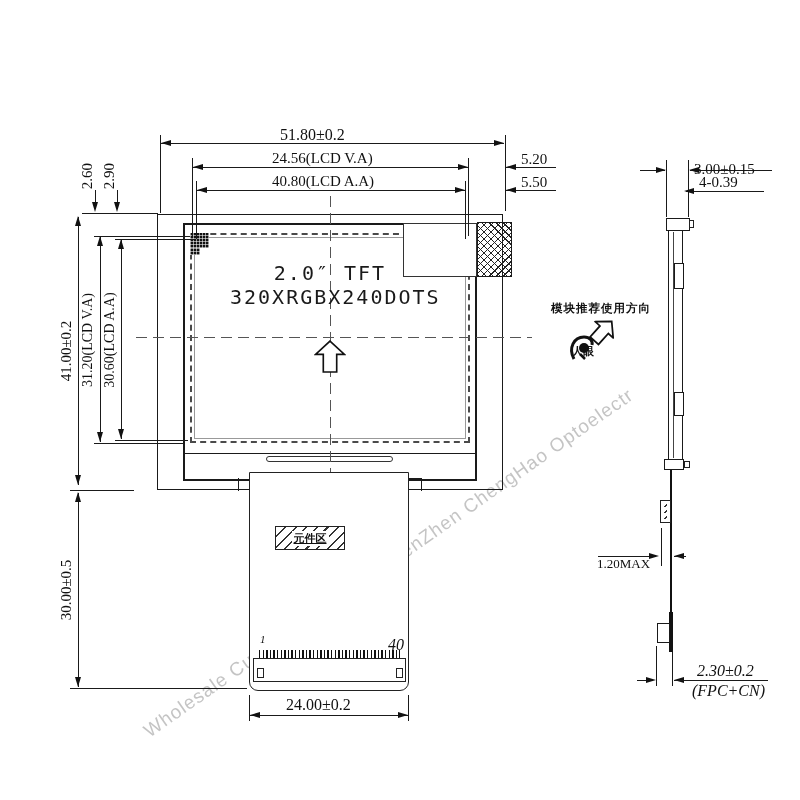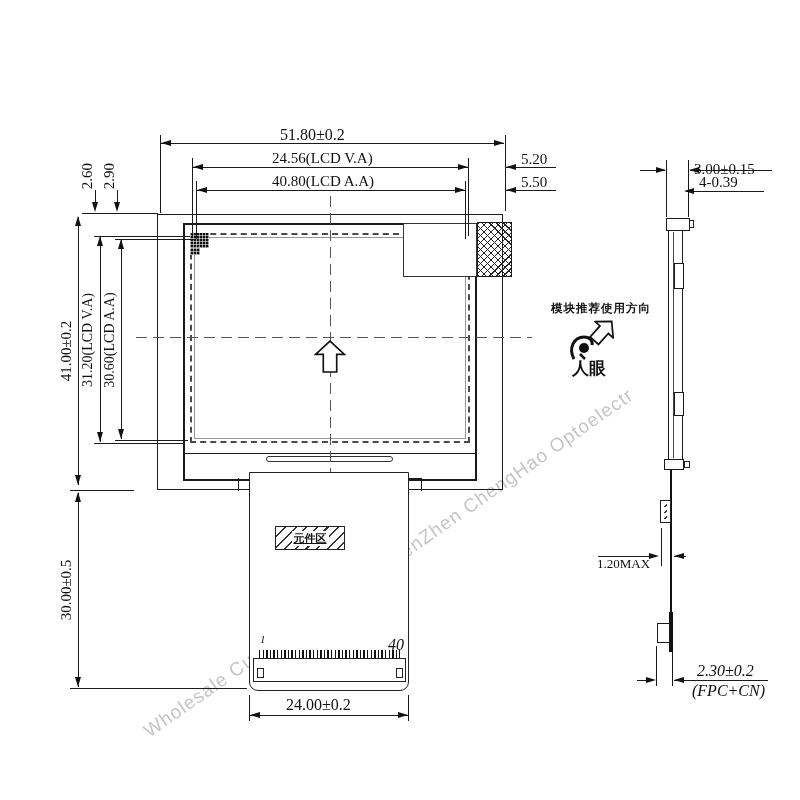--- a/index.html
+++ b/index.html
@@ -62,20 +62,22 @@
 
   <div class="abs icmark" style="left:190px;top:233px;width:19px;height:15px;"></div>
   <div class="abs icmark" style="left:190px;top:248px;width:10px;height:7px;"></div>
 
   <div class="abs whitefill" style="left:403px;top:223px;width:74px;height:54px;border:1px solid #333;box-sizing:border-box;"></div>
   <div class="rect crosshatch" style="left:477px;top:222px;width:35px;height:55px;"></div>
 
   <div class="dashV" style="left:330px;top:196px;height:320px;"></div>
   <div class="dashH" style="left:136px;top:337px;width:396px;"></div>
 
+  <div class="dim ft mono" style="left:230px;top:261px;width:200px;font-size:20px;">2.0″ TFT</div>
+  <div class="dim ft mono" style="left:230px;top:285px;width:200px;font-size:20px;">320XRGBX240DOTS</div>
   <svg class="abs" style="left:314px;top:340px;" width="32" height="33" viewBox="0 0 30 32">
     <path d="M15 1 L29 14 H21.5 V31 H8.5 V14 H1 Z" fill="#fff" stroke="#111" stroke-width="1.6"></path>
   </svg>
 
   <div class="v" style="left:238px;top:478px;height:13px;"></div>
   <div class="h" style="left:409px;top:478px;width:13px;"></div>
   <div class="v" style="left:421px;top:478px;height:13px;"></div>
   <div class="abs whitefill" style="left:249px;top:472px;width:160px;height:219px;border:1.5px solid #222;border-radius:0 0 9px 9px;box-sizing:border-box;"></div>
 
   <div class="abs hatch" style="left:275px;top:526px;width:70px;height:24px;border:1px solid #222;box-sizing:border-box;display:flex;align-items:center;justify-content:center;">
@@ -186,21 +188,21 @@
 
   <div class="cjk" style="position:absolute;left:551px;top:301px;font-size:11.5px;letter-spacing:1px;">模块推荐使用方向</div>
   <svg class="abs" style="left:590px;top:316px;transform:rotate(42deg);" width="26" height="30" viewBox="0 0 30 32">
     <path d="M15 1 L29 14 H21.5 V31 H8.5 V14 H1 Z" fill="#fff" stroke="#111" stroke-width="2"></path>
   </svg>
   <svg class="abs" style="left:567px;top:333px;" width="30" height="30" viewBox="0 0 30 30">
     <path d="M7 26 C 1 15, 7 4, 17 4 C 23 4, 26 8, 25 12" fill="none" stroke="#111" stroke-width="3"></path>
     <circle cx="17" cy="15" r="5" fill="#111"></circle>
     <path d="M13 21 L18 26" stroke="#111" stroke-width="2.5"></path>
   </svg>
-  <div class="cjk" style="position:absolute;left:572px;top:357px;font-size:17px;">人眼</div>
+  <div class="cjk" style="position:absolute;left:572px;top:344px;font-size:11px;">人眼</div>
 
   <div class="dim" style="left:597px;top:556px;font-size:13px;">1.20MAX</div>
   <div class="h" style="left:598px;top:556px;width:58px;"></div>
   <div class="aR" style="left:649px;top:553px;"></div>
   <div class="v" style="left:661px;top:528px;height:38px;"></div>
   <div class="aL" style="left:674px;top:553px;"></div>
   <div class="h" style="left:674px;top:556px;width:12px;"></div>
 
   <div class="v" style="left:656px;top:646px;height:40px;"></div>
   <div class="v" style="left:672px;top:652px;height:34px;"></div>

